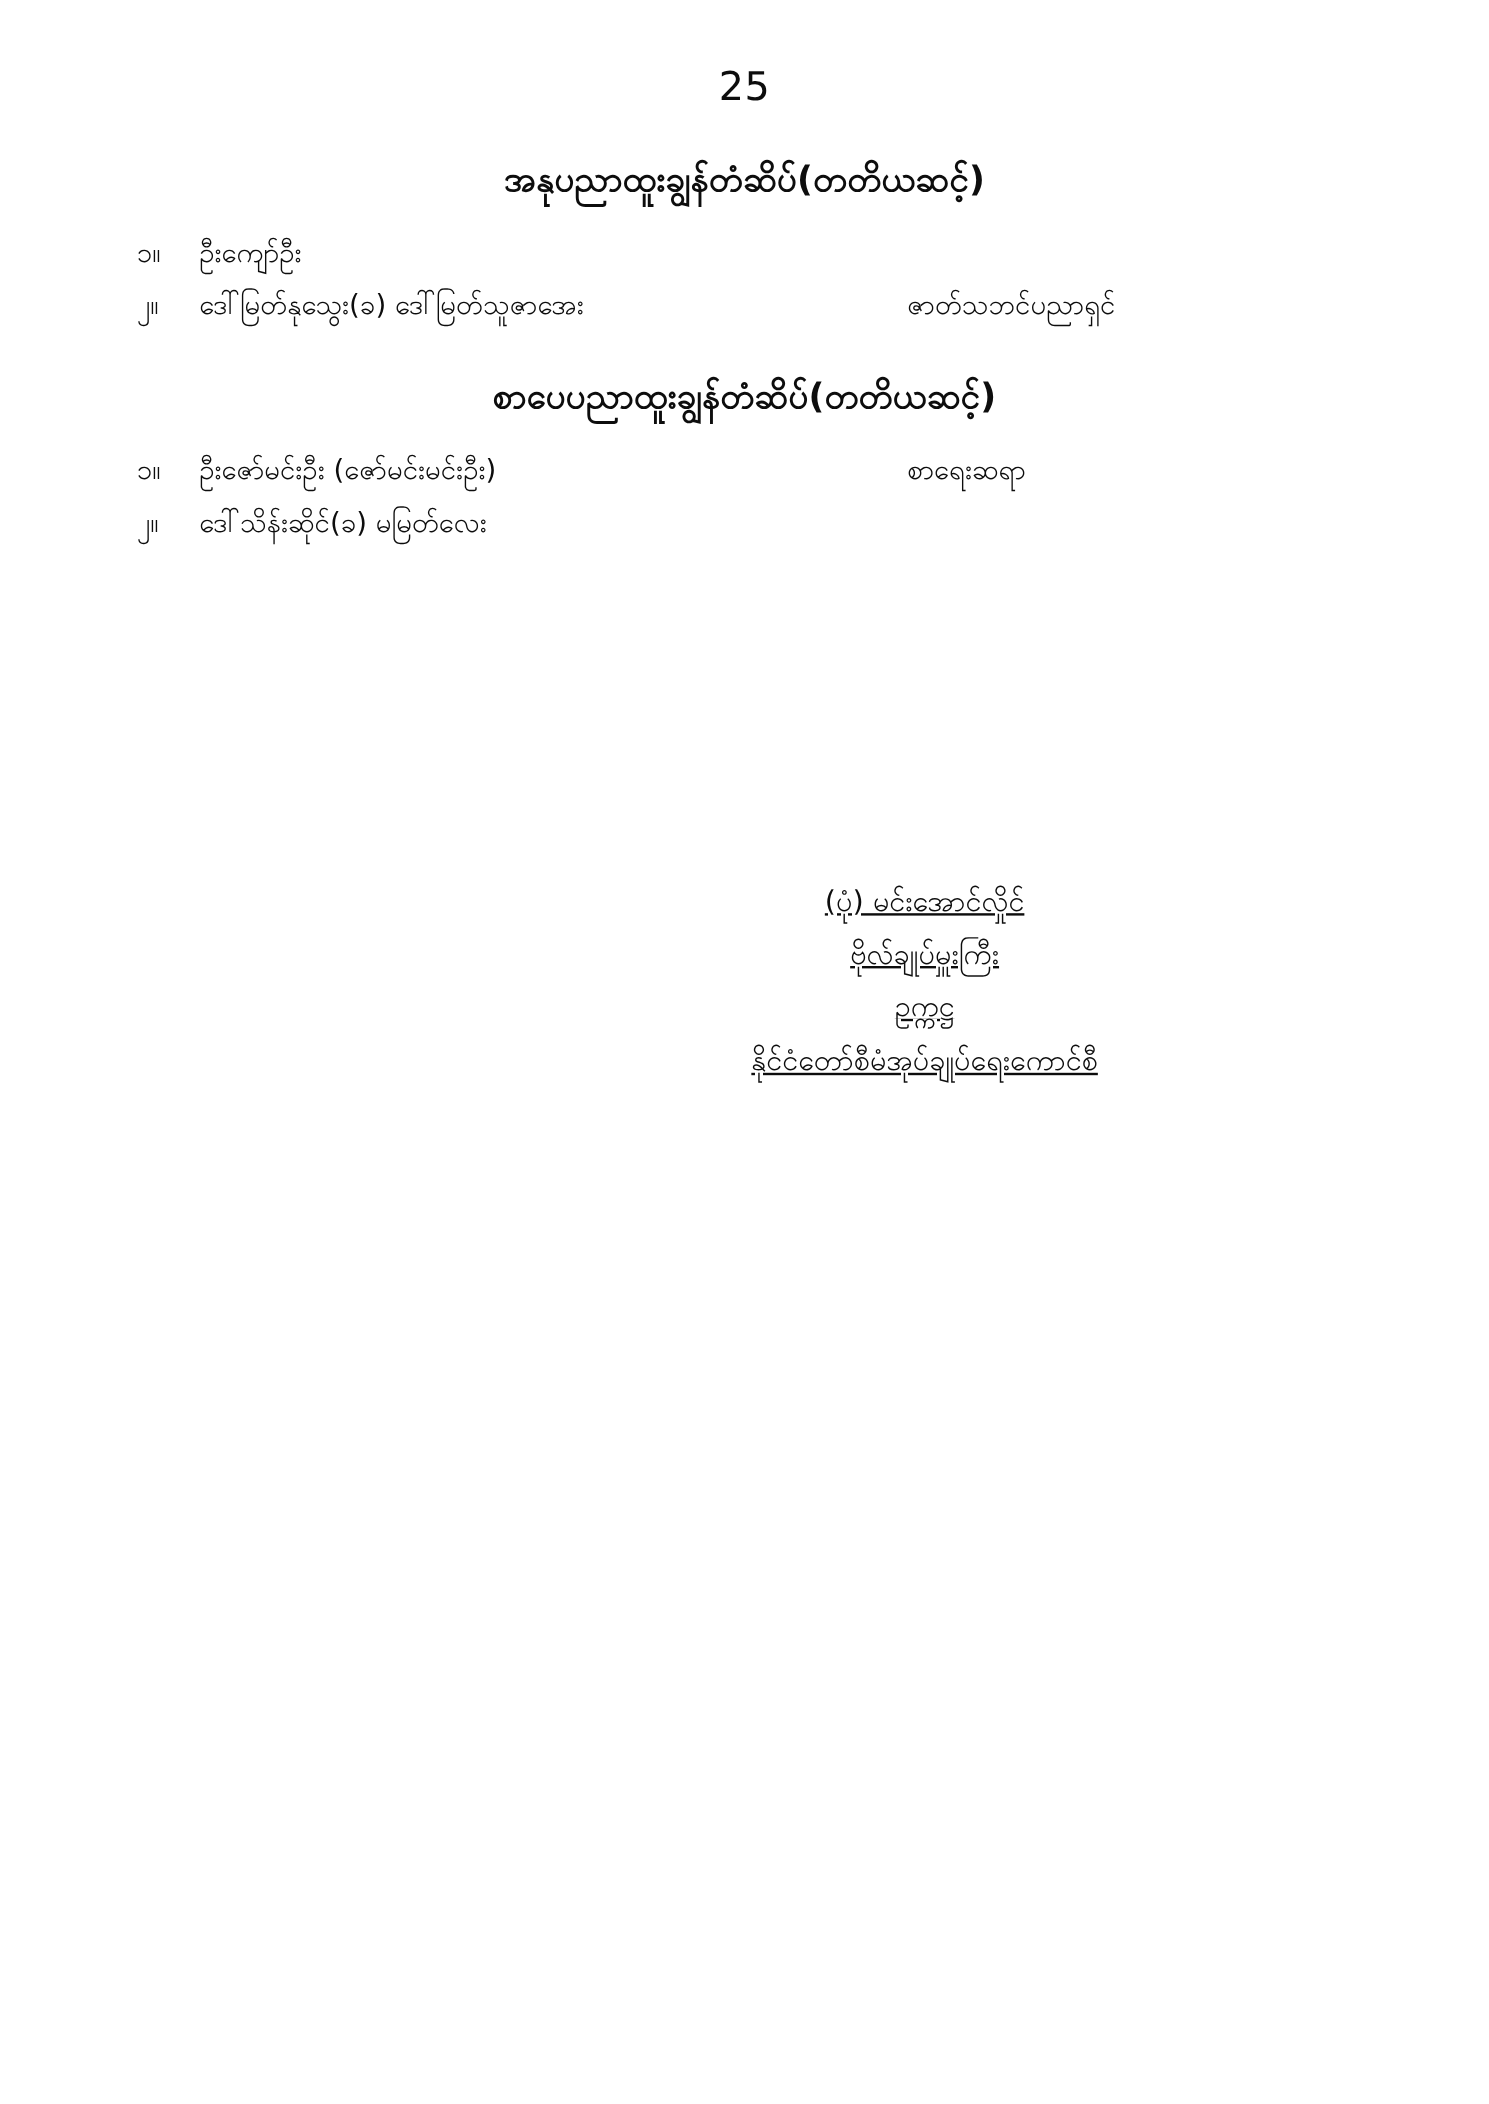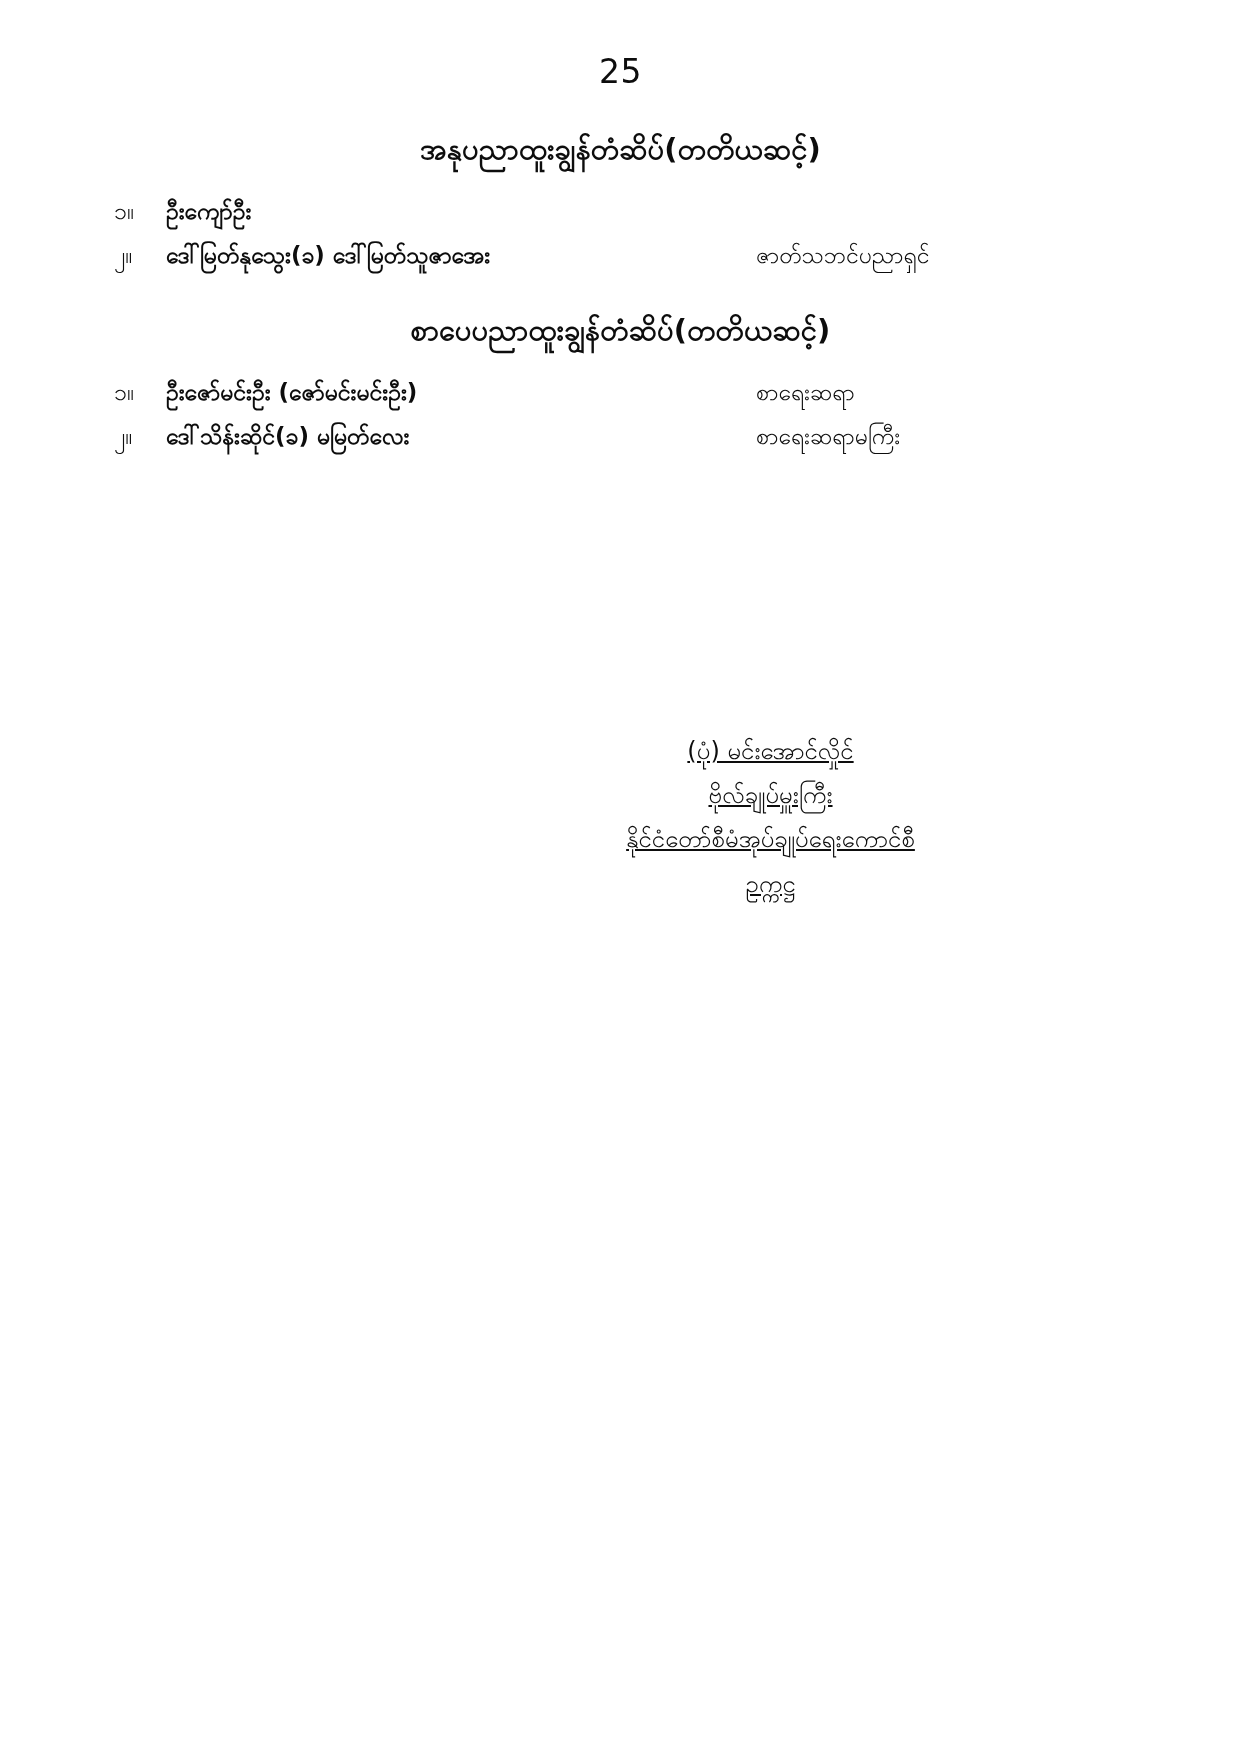--- a/index.html
+++ b/index.html
@@ -54,21 +54,20 @@
   .entry-num {
     width: 70px;
     flex: 0 0 70px;
     text-align: left;
     padding-left: 18px;
     box-sizing: border-box;
   }
   .entry-name {
     flex: 0 0 590px;
     width: 590px;
-    font-weight: bold;
   }
   .entry-role {
     flex: 1 1 auto;
   }
   .signature-block {
     margin-top: 272px;
     text-align: center;
     font-size: 24px;
     line-height: 1.85;
     padding-left: 300px;
@@ -104,24 +103,23 @@
 
   <ul class="entry-list">
     <li class="entry-row">
       <span class="entry-num">၁။</span>
       <span class="entry-name">ဦးဇော်မင်းဦး (ဇော်မင်းမင်းဦး)</span>
       <span class="entry-role">စာရေးဆရာ</span>
     </li>
     <li class="entry-row">
       <span class="entry-num">၂။</span>
       <span class="entry-name">ဒေါ်သိန်းဆိုင်(ခ) မမြတ်လေး</span>
-      <span class="entry-role">စာရေးဆရာမကြီး</span>
     </li>
   </ul>
 
   <div class="signature-block">
     <span class="sig-line">(ပုံ) မင်းအောင်လှိုင်</span>
     <span class="sig-line">ဗိုလ်ချုပ်မှူးကြီး</span>
+    <span class="sig-line">ဥက္ကဋ္ဌ</span>
     <span class="sig-line">နိုင်ငံတော်စီမံအုပ်ချုပ်ရေးကောင်စီ</span>
-    <span class="sig-line">ဥက္ကဋ္ဌ</span>
   </div>
 
 </div>
 
 </body></html>

